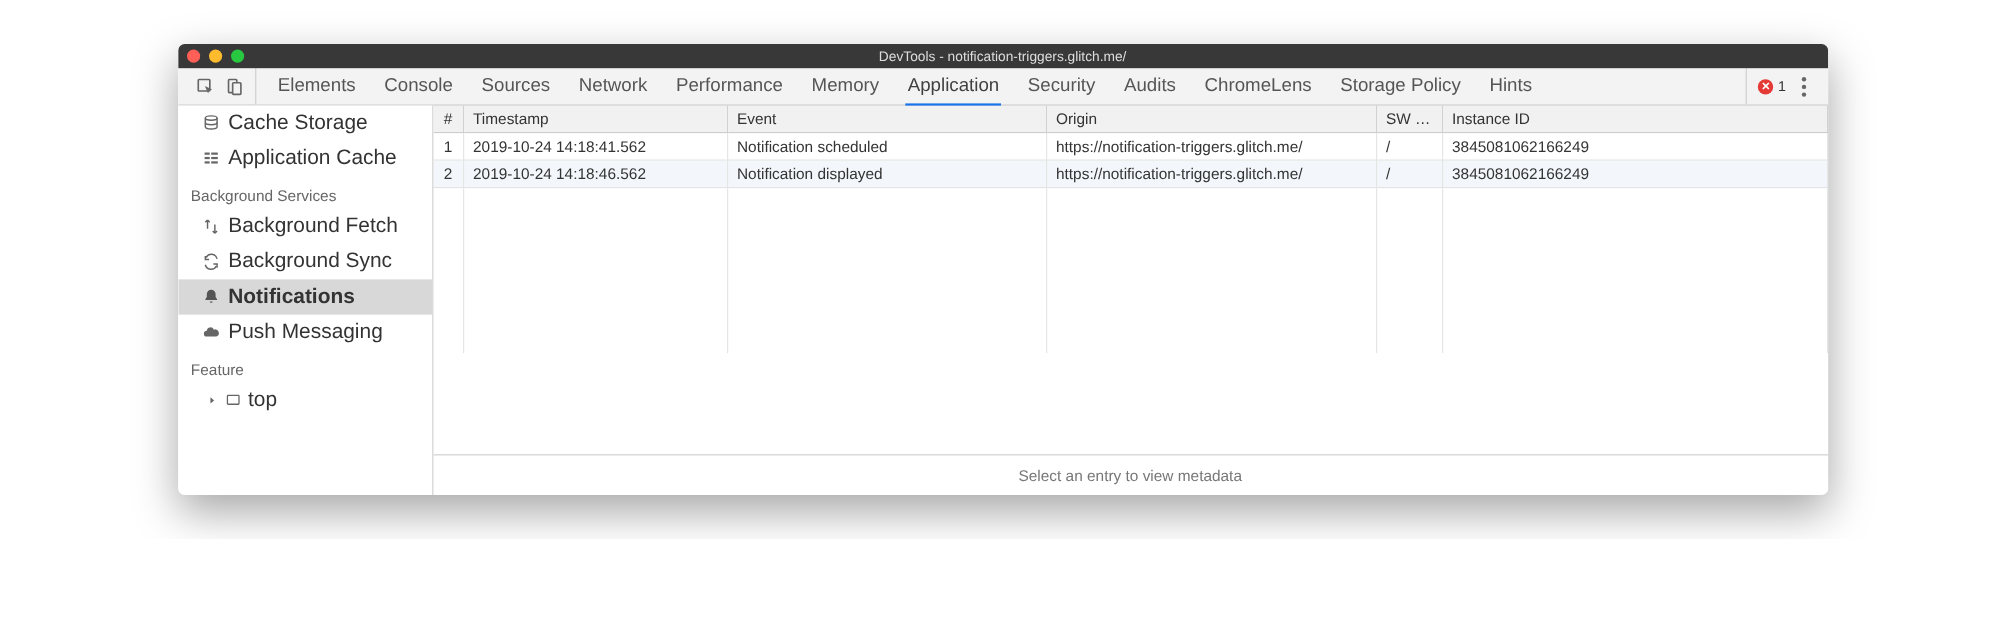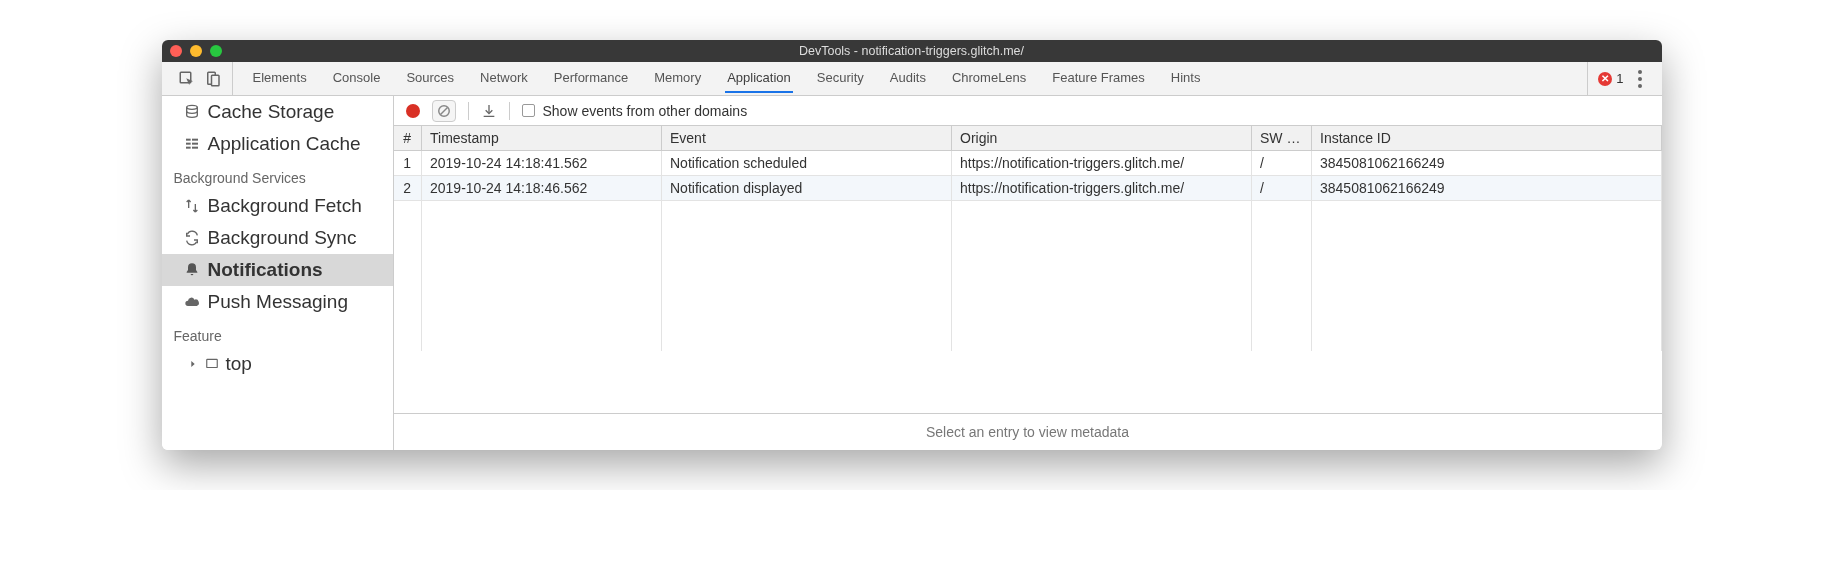--- a/index.html
+++ b/index.html
@@ -60,21 +60,21 @@
   }
   .tabbar .tabs {
     display: flex;
     align-items: center;
     gap: 22px;
     padding: 0 18px;
     height: 100%;
     flex: 1;
   }
   .tab {
-    font-size: 13px;
+    font-size: 17px;
     color: #555;
     cursor: pointer;
     padding: 6px 2px;
     border-bottom: 2px solid transparent;
   }
   .tab.active {
     color: #404040;
     border-bottom-color: #1a73e8;
   }
   .tabbar-right {
@@ -227,21 +227,21 @@
         <div class="tab">Elements</div>
         <div class="tab">Console</div>
         <div class="tab">Sources</div>
         <div class="tab">Network</div>
         <div class="tab">Performance</div>
         <div class="tab">Memory</div>
         <div class="tab active">Application</div>
         <div class="tab">Security</div>
         <div class="tab">Audits</div>
         <div class="tab">ChromeLens</div>
-        <div class="tab">Feature Frames</div>
+        <div class="tab">Storage Policy</div>
         <div class="tab">Hints</div>
       </div>
     <div class="tabbar-right">
       <div class="error-badge">
         <div class="error-circle">✕</div>
         <span>1</span>
       </div>
       <div class="kebab">
           <span></span>
           <span></span>
@@ -325,42 +325,20 @@
         <span class="icon">
           <svg width="14" height="14" viewBox="0 0 24 24" fill="none" stroke="#666" stroke-width="2">
               <rect x="3" y="4" width="18" height="14" rx="1"></rect>
             </svg>
         </span>
         <span>top</span>
       </div>
     </div>
 
     <div class="content">
-      <div class="toolbar">
-        <div class="record-btn"></div>
-        <div class="clear-btn">
-          <svg width="14" height="14" viewBox="0 0 24 24" fill="none" stroke="#888" stroke-width="2.5">
-              <circle cx="12" cy="12" r="9"></circle>
-              <line x1="6" y1="18" x2="18" y2="6"></line>
-            </svg>
-        </div>
-        <div class="divider"></div>
-        <span>
-          <svg width="16" height="16" viewBox="0 0 24 24" fill="none" stroke="#666" stroke-width="2">
-              <path d="M12 3v12"></path>
-              <path d="M7 11l5 5 5-5"></path>
-              <line x1="4" y1="20" x2="20" y2="20"></line>
-            </svg>
-        </span>
-        <div class="divider"></div>
-        <label class="checkbox-wrap">
-          <span class="checkbox"></span>
-          <span>Show events from other domains</span>
-        </label>
-      </div>
 
       <div class="table-wrap">
         <table>
           <thead>
             <tr>
               <th>#</th>
               <th style="width:240px">Timestamp</th>
               <th style="width:290px">Event</th>
               <th style="width:300px">Origin</th>
               <th style="width:60px">SW …</th>

